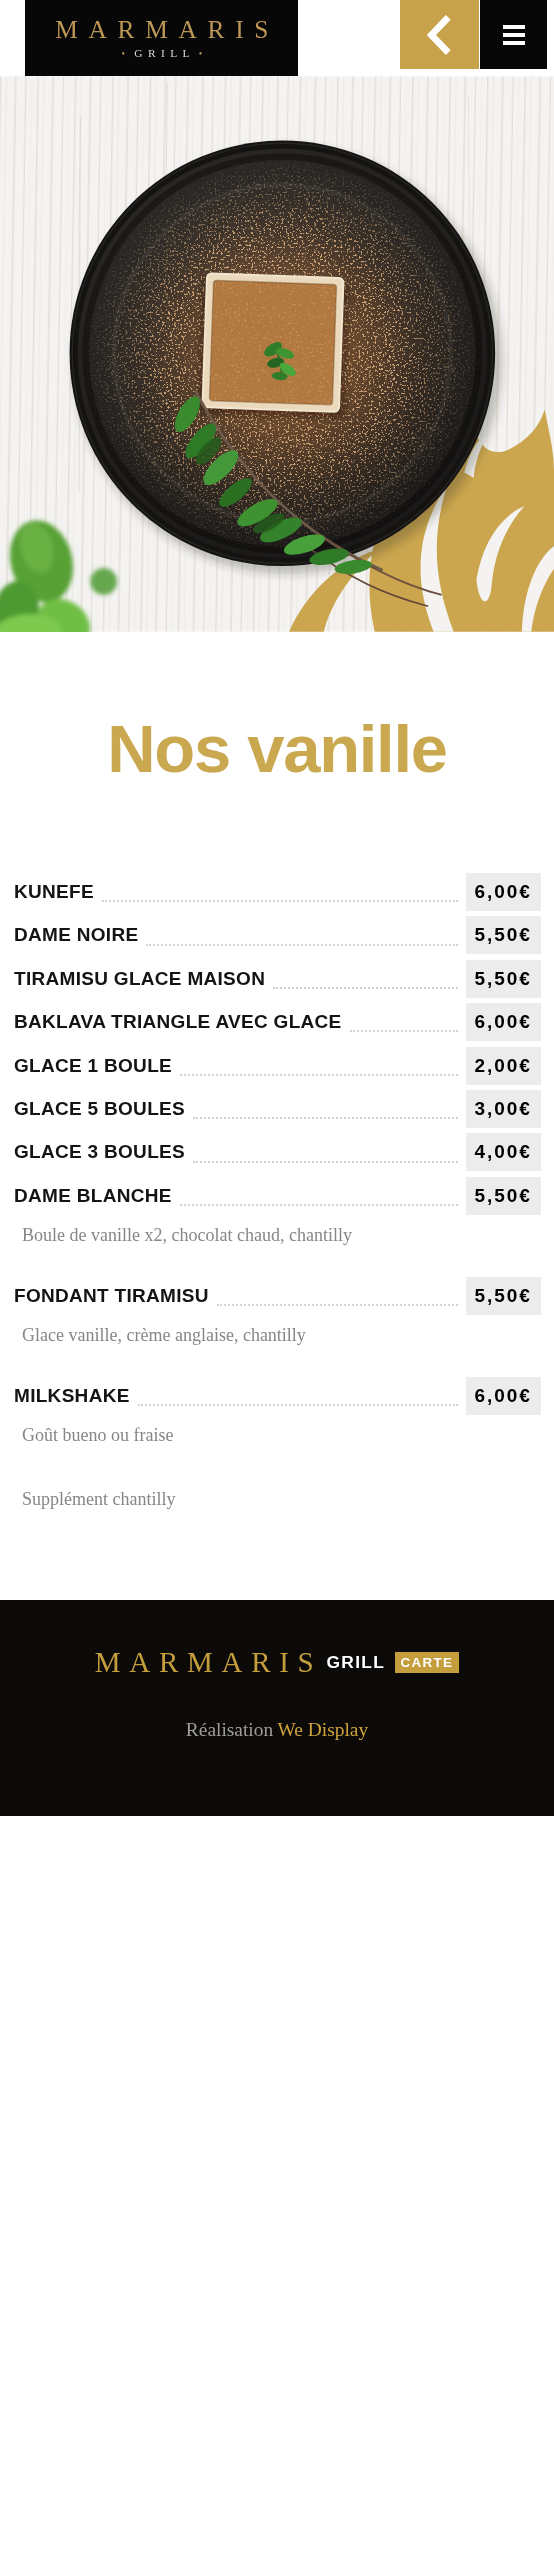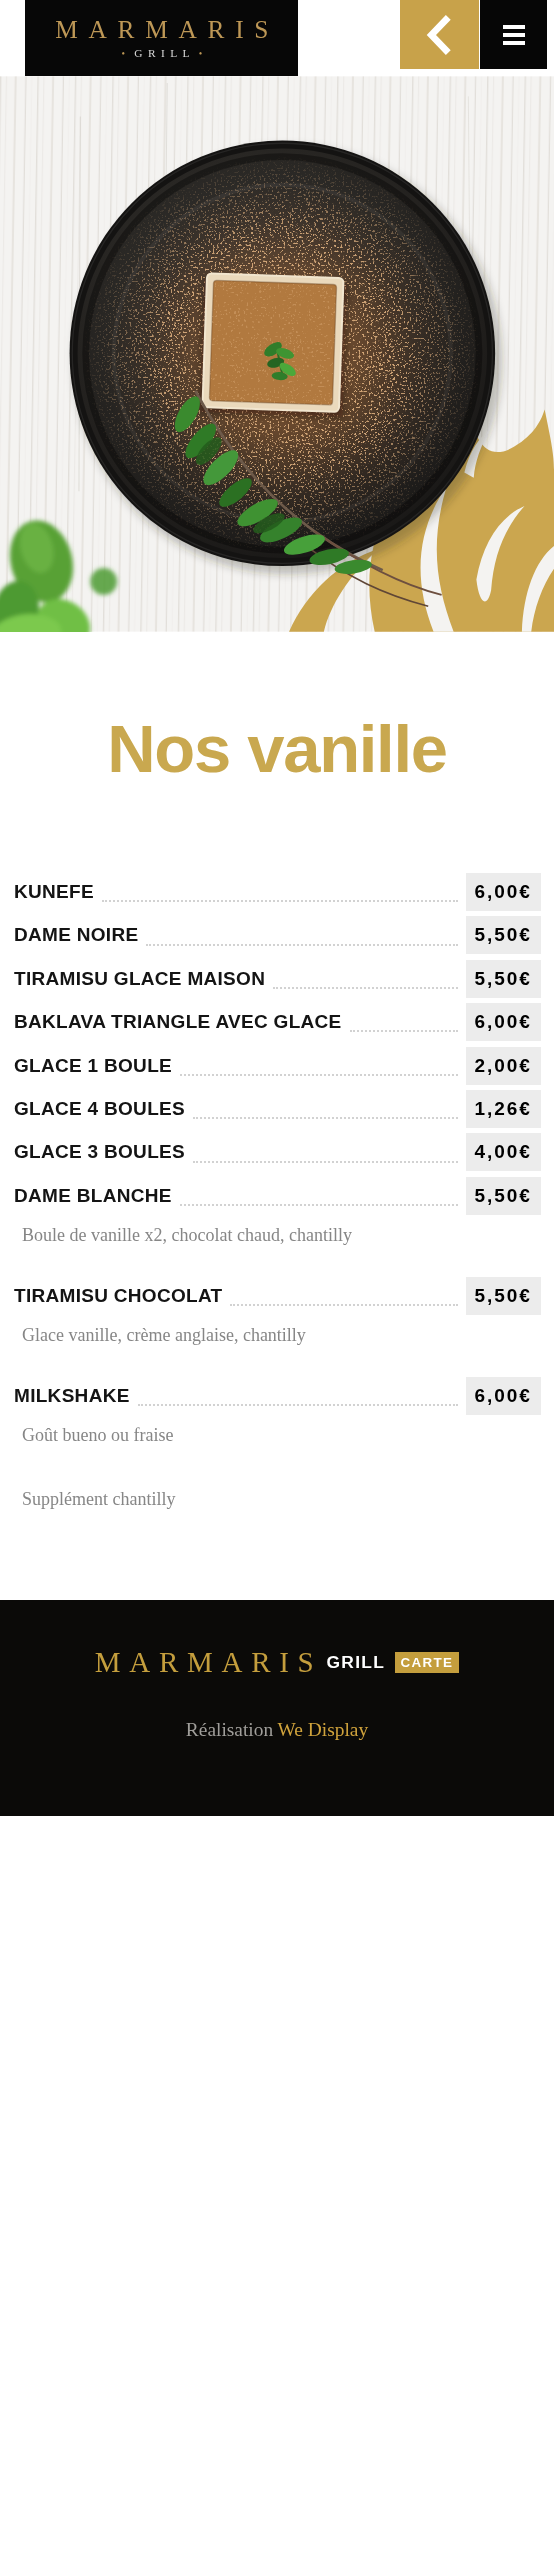--- a/index.html
+++ b/index.html
@@ -250,23 +250,23 @@
       <div class="menu-row">
         <span class="menu-label">GLACE 1 BOULE</span>
         <span class="leader"></span>
         <span class="price-chip">2,00€</span>
       </div>
 
     </div>
 
     <div class="menu-item">
       <div class="menu-row">
-        <span class="menu-label">GLACE 4 BOULES</span>
-        <span class="leader"></span>
-        <span class="price-chip">1,26€</span>
+        <span class="menu-label">GLACE 5 BOULES</span>
+        <span class="leader"></span>
+        <span class="price-chip">3,00€</span>
       </div>
 
     </div>
 
     <div class="menu-item">
       <div class="menu-row">
         <span class="menu-label">GLACE 3 BOULES</span>
         <span class="leader"></span>
         <span class="price-chip">4,00€</span>
       </div>
@@ -277,21 +277,21 @@
       <div class="menu-row">
         <span class="menu-label">DAME BLANCHE</span>
         <span class="leader"></span>
         <span class="price-chip">5,50€</span>
       </div>
       <p class="menu-desc">Boule de vanille x2, chocolat chaud, chantilly</p>
     </div>
 
     <div class="menu-item">
       <div class="menu-row">
-        <span class="menu-label">TIRAMISU CHOCOLAT</span>
+        <span class="menu-label">FONDANT TIRAMISU</span>
         <span class="leader"></span>
         <span class="price-chip">5,50€</span>
       </div>
       <p class="menu-desc">Glace vanille, crème anglaise, chantilly</p>
     </div>
 
     <div class="menu-item">
       <div class="menu-row">
         <span class="menu-label">MILKSHAKE</span>
         <span class="leader"></span>

